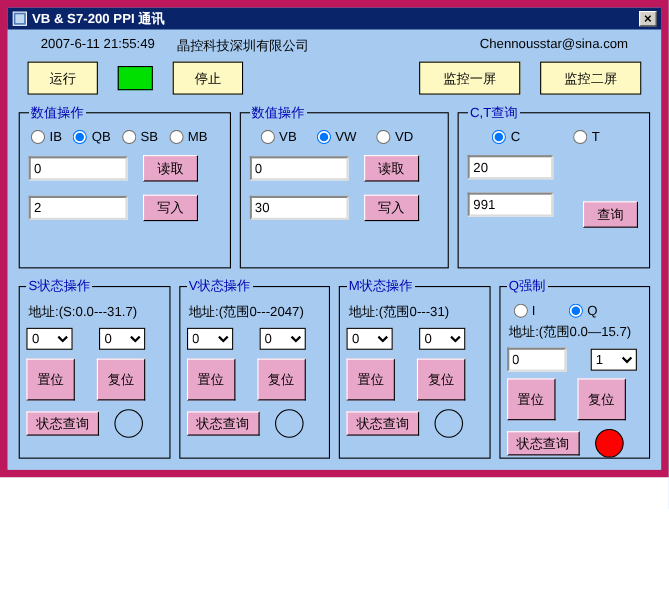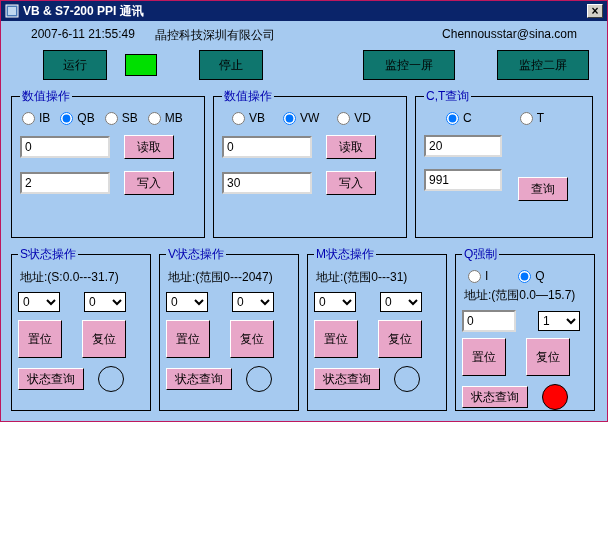--- a/index.html
+++ b/index.html
@@ -1,26 +1,26 @@
 <!DOCTYPE html>
 <html><head>
 <meta charset="utf-8">
 <style>
   * { box-sizing: border-box; font-family: "SimSun", "宋体", sans-serif; font-size: 12px; }
   body { margin: 0; background: #fff; }
-  .window { width: 608px; background: #a6caf0; border: 1px solid #be185d; }
+  .window { width: 608px; background: #a6caf0; border: 7px solid #be185d; }
   .titlebar { background: #0a246a; color: #fff; height: 20px; display: flex; align-items: center; padding: 0 4px; }
   .titlebar .icon { width: 14px; height: 14px; margin-right: 4px; display: inline-block; }
   .titlebar .title { flex: 1; font-weight: bold; }
   .titlebar .close { width: 16px; height: 14px; background: #d4d0c8; border: 1px solid #fff; border-right-color:#404040; border-bottom-color:#404040; color:#000; line-height:12px; text-align:center; font-weight:bold; font-family: sans-serif; }
   .client { padding: 6px 10px 10px 10px; background: #a6caf0; }
   .inforow { display: flex; gap: 20px; padding: 0 20px 6px 20px; color:#000; }
   .inforow span { white-space: nowrap; }
   .toprow { display: flex; align-items: center; gap: 18px; padding: 0 8px 8px 8px; }
-  .btn-white { background:#0f766e; border:1px solid #000; height:30px; display:flex; align-items:center; justify-content:center; color:#000;margin-left:24px; }
+  .btn-white { background:#fef9c3; border:1px solid #000; height:30px; display:flex; align-items:center; justify-content:center; color:#000; }
   .btn-white.w60 { width: 64px; }
   .btn-white.w74 { width: 92px; }
   .lamp { width: 32px; height: 22px; background:#00e000; border:1px solid #000; }
   fieldset { border:1px solid #000; background: transparent; margin:0; }
   legend { color:#0000b0; padding:0 2px; }
   .row1 { display:flex; gap:8px; }
   .num1, .num2 { width: 194px; height: 150px; padding: 4px 20px 8px 8px; position:relative; }
   .ct { width: 178px; height: 150px; padding: 4px 8px 8px 8px; position:relative; }
   .radios { display:flex; gap: 10px; margin: 2px 0 10px 2px; }
   .radio { display:flex; align-items:center; gap:4px; color:#000; }
@@ -142,21 +142,21 @@
               <span>C</span>
             </label>
           <label class="radio">
               <input type="radio" name="ct" style="">
               <span>T</span>
             </label>
         </div>
         <div class="line" style="gap:0;">
           <input class="txt" style="width: 78px;" value="20">
         </div>
-        <div style="position:absolute; right:24px; top:72px;">
+        <div style="position:absolute; right:10px; top:72px;">
           <div class="pinkbtn">查询</div>
         </div>
         <div class="line" style="gap:0;">
           <input class="txt" style="width: 78px;" value="991">
         </div>
       </fieldset>
     </div>
 
     <div class="row2">
       <fieldset class="sgroup">

